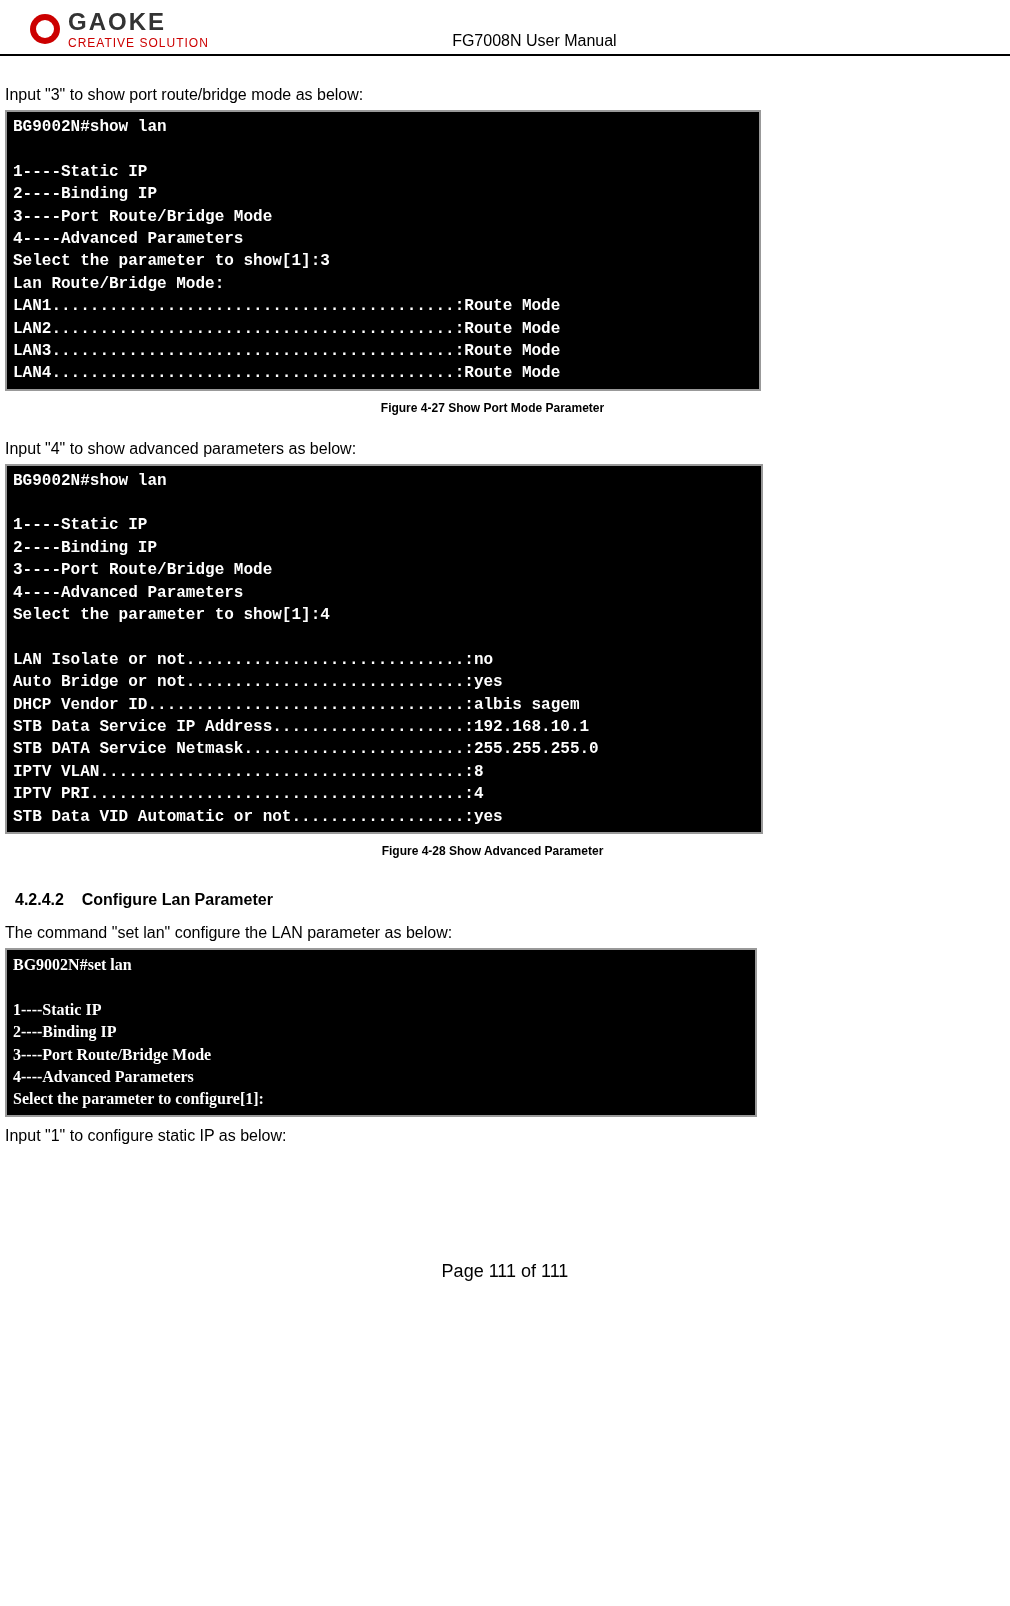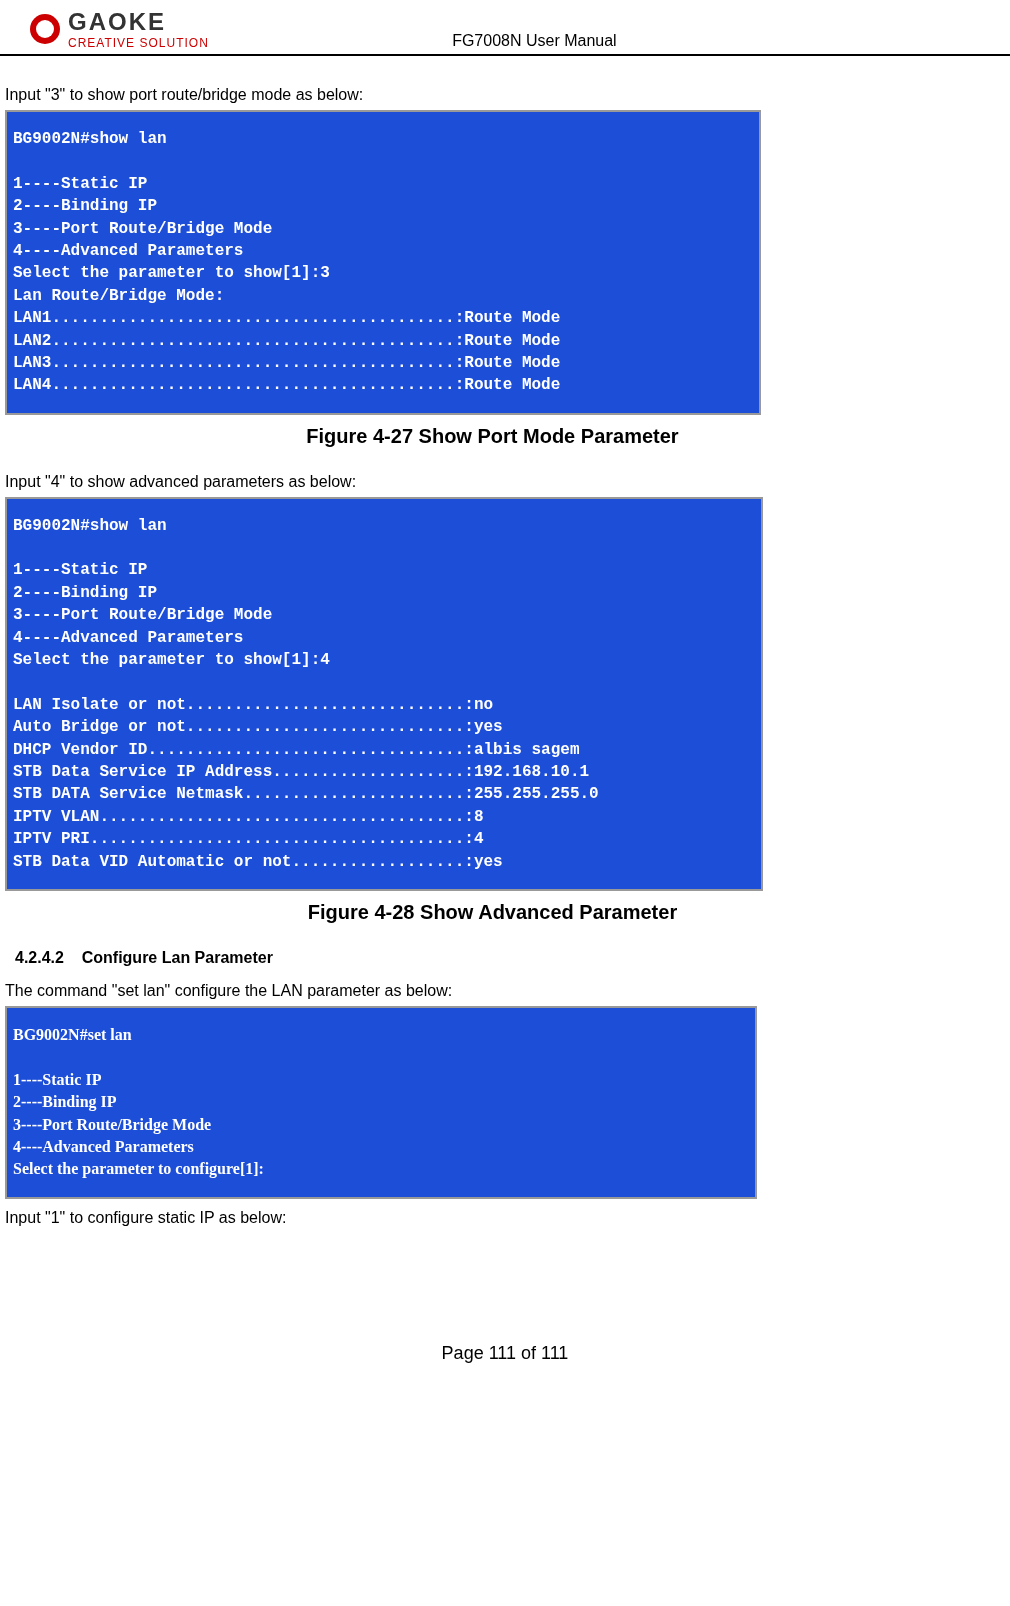--- a/index.html
+++ b/index.html
@@ -58,51 +58,51 @@
       padding: 20px 30px 30px 5px;
     }
     .page-body {
       margin-left: 0;
     }
     .text-line {
       font-size: 16px;
       margin: 10px 0 6px 0;
     }
     .terminal {
-      background: #1d4ed8;
+      background: #000000;
       color: #fff;
       font-family: 'Courier New', monospace;
       font-size: 16px;
       font-weight: bold;
-      padding: 16px 6px;
+      padding: 4px 6px;
       border: 2px solid #999;
       white-space: pre;
       line-height: 1.4;
       margin-bottom: 6px;
     }
     .terminal-narrow {
       width: 740px;
     }
     .terminal-wide {
       width: 742px;
     }
     .terminal-mid {
       width: 736px;
       font-family: Liberation Serif, serif;
     }
     .figure-caption {
       text-align: center;
       font-weight: bold;
-      font-size: 20px;
+      font-size: 12px;
       margin: 10px 0 25px 0;
     }
     .section-heading {
       font-weight: bold;
       font-size: 16px;
-      margin: 25px 0 15px 10px;
+      margin: 33px 0 15px 10px;
     }
     .footer {
       text-align: center;
       font-size: 18px;
       margin-top: 80px;
       padding-bottom: 30px;
     }
   </style>
 </head>
 <body>

